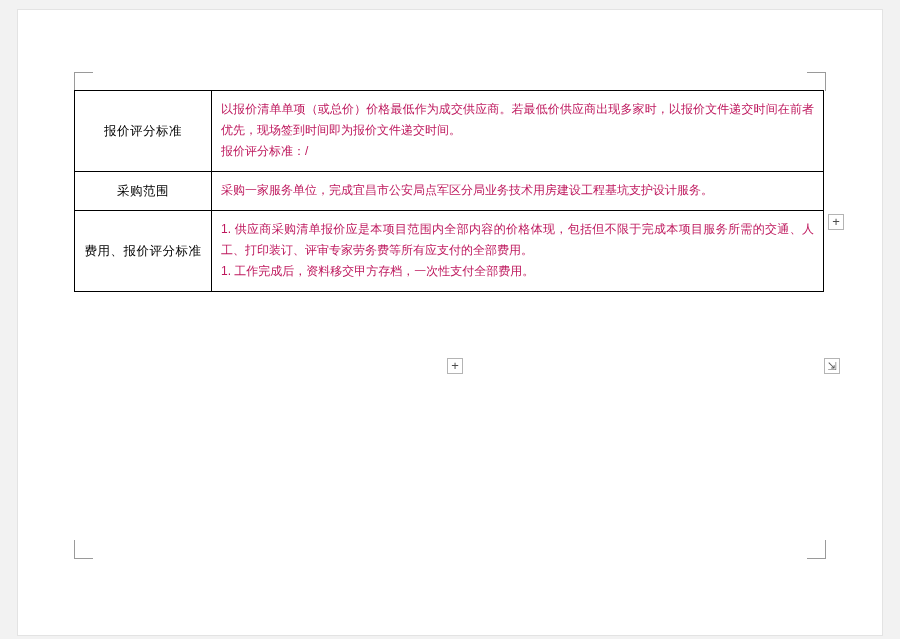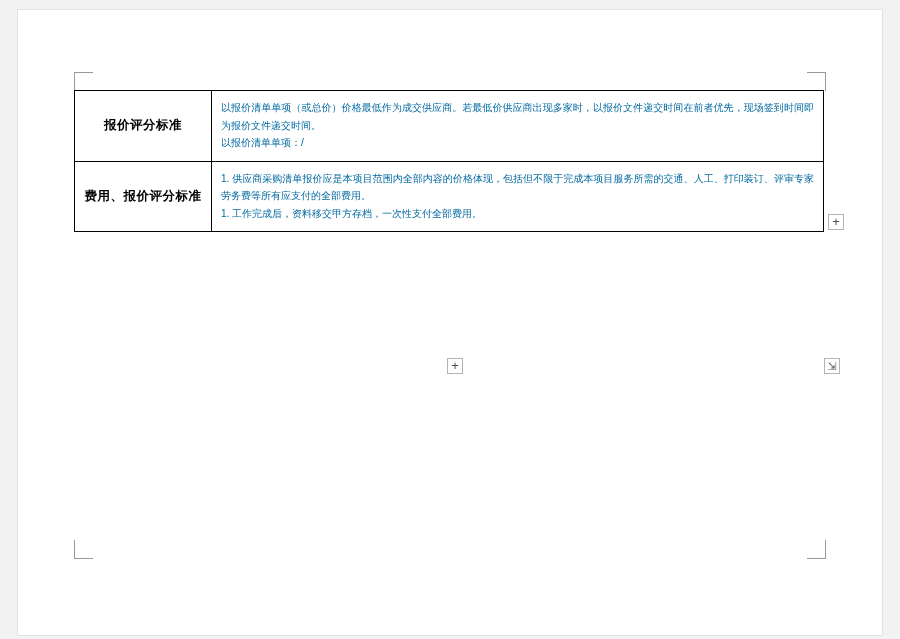--- a/index.html
+++ b/index.html
@@ -46,30 +46,30 @@
     table-layout: fixed;
   }
   #doc-table td {
     border: 1px solid #000000;
     vertical-align: middle;
     padding: 8px 9px 9px 9px;
   }
   td.label-cell {
     width: 118px;
     text-align: center;
-    font-weight: bold;
+    font-weight: normal;
     font-size: 12.5px;
     line-height: 1.6;
     color: #000;
     letter-spacing: 0.5px;
   }
   td.content-cell {
-    font-size: 10px;
+    font-size: 12px;
     line-height: 1.75;
-    color: #0369a1;
+    color: #be185d;
     text-align: justify;
   }
   .content-cell p {
     margin: 0;
   }
 
   
   .tbl-handle {
     position: absolute;
     width: 16px;
@@ -102,21 +102,27 @@
   <div class="crop tr"></div>
   <div class="crop bl"></div>
   <div class="crop br"></div>
 
   <table id="doc-table">
     <tbody>
       <tr>
         <td class="label-cell">报价评分标准</td>
         <td class="content-cell">
           <p>以报价清单单项（或总价）价格最低作为成交供应商。若最低价供应商出现多家时，以报价文件递交时间在前者优先，现场签到时间即为报价文件递交时间。</p>
-          <p>以报价清单单项：/</p>
+          <p>报价评分标准：/</p>
+        </td>
+      </tr>
+      <tr>
+        <td class="label-cell">采购范围</td>
+        <td class="content-cell">
+          <p>采购一家服务单位，完成宜昌市公安局点军区分局业务技术用房建设工程基坑支护设计服务。</p>
         </td>
       </tr>
       <tr>
         <td class="label-cell">费用、报价评分标准</td>
         <td class="content-cell">
           <p>1. 供应商采购清单报价应是本项目范围内全部内容的价格体现，包括但不限于完成本项目服务所需的交通、人工、打印装订、评审专家劳务费等所有应支付的全部费用。</p>
           <p>1. 工作完成后，资料移交甲方存档，一次性支付全部费用。</p>
         </td>
       </tr>
     </tbody>

